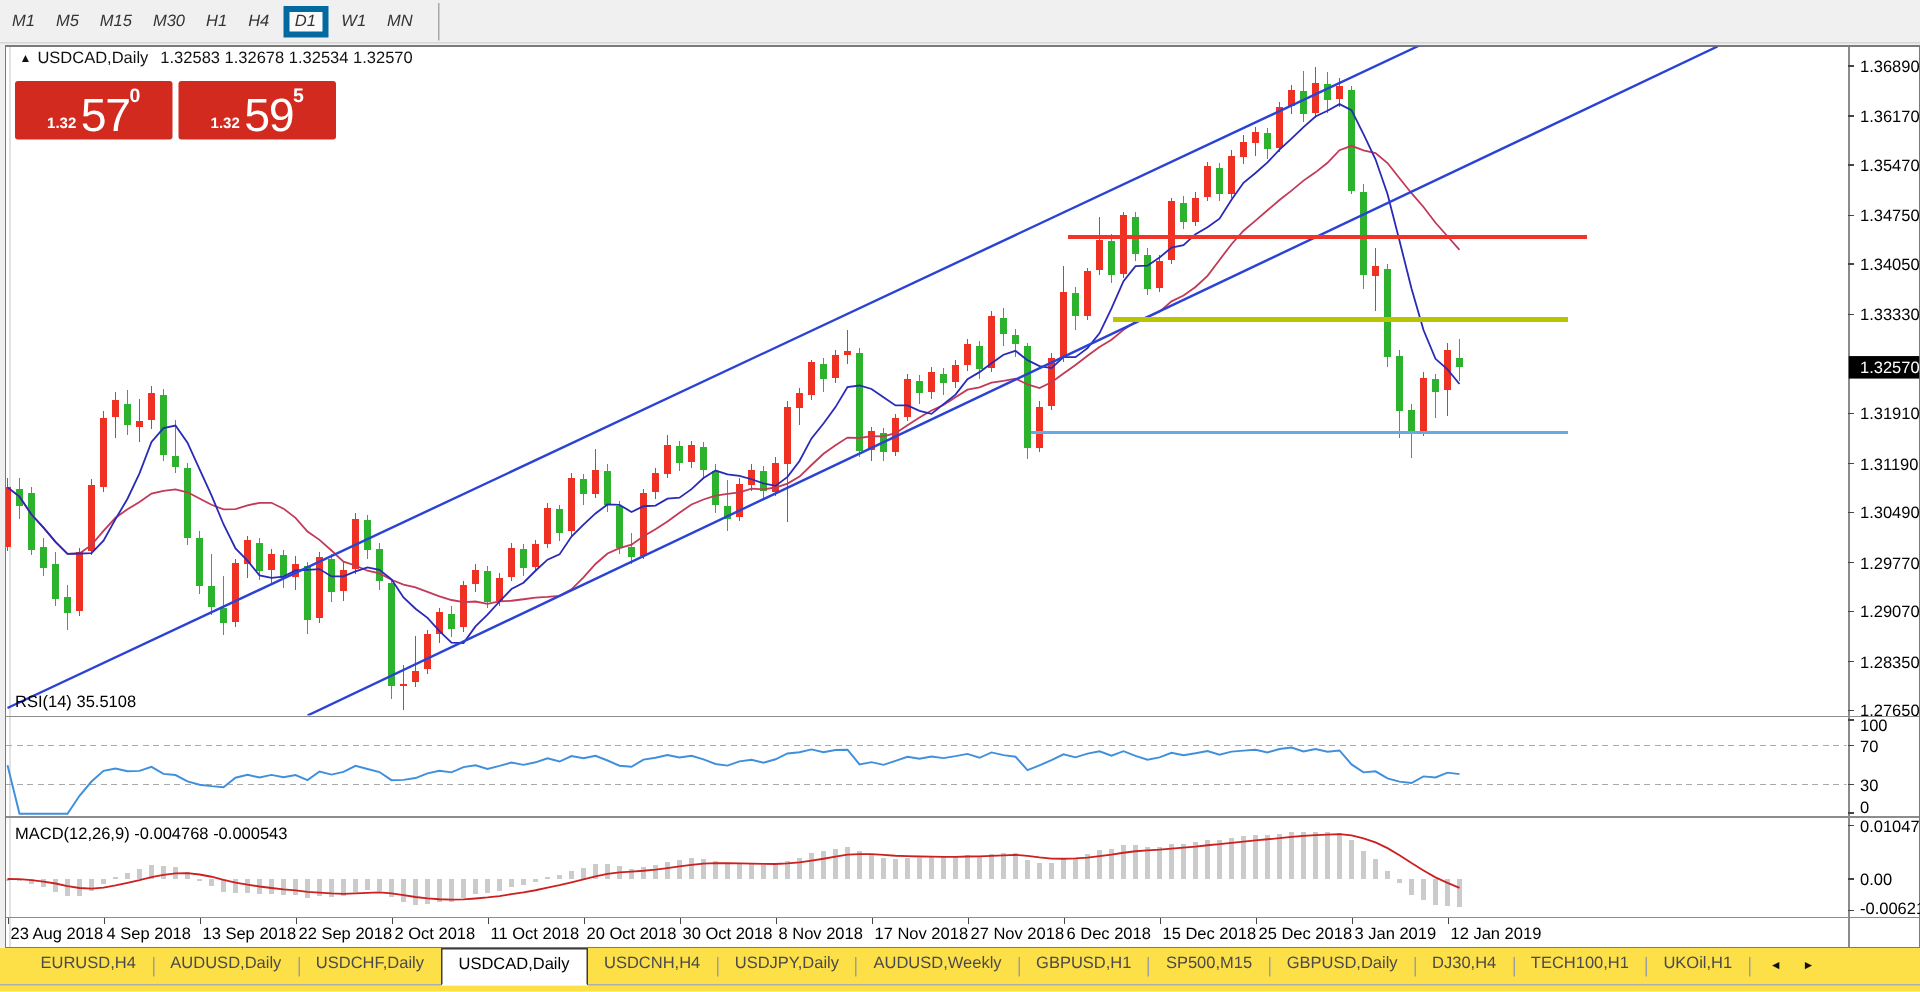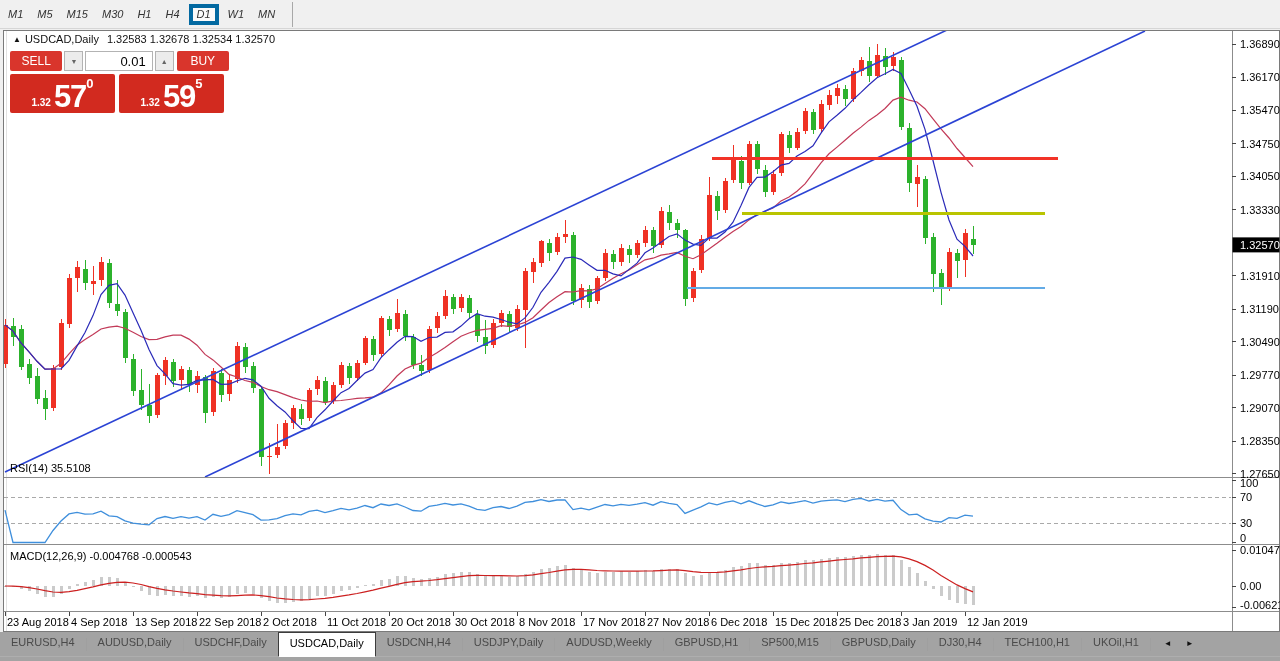--- a/index.html
+++ b/index.html
@@ -48,30 +48,30 @@
   }
   .buy-btn{margin-left:3px;}
   .trade-row2{display:flex;margin-top:3px;}
   .price-box{
     width:105px;height:39px;background:#d22a1f;color:#fff;border-radius:2px;
     display:flex;align-items:flex-end;justify-content:center;padding-bottom:4px;
     box-sizing:border-box;
   }
   .price-box + .price-box{margin-left:4px;}
   .p-small{font-size:10px;font-weight:bold;margin-right:3px;line-height:13px;}
-  .p-big{font-size:31px;font-weight:bold;line-height:25px;letter-spacing:-1px;}
+  .p-big{font-size:31px;font-weight:normal;line-height:25px;letter-spacing:-1px;}
   .p-sup{font-size:13px;font-weight:bold;line-height:11px;align-self:flex-start;margin-top:4px;}
   .pane-label{position:absolute;color:#000;white-space:nowrap;}
   .rsi-label{left:10px;top:462px;text-align:right;}
   .macd-label{left:10px;top:550px;}
   
   .tabbar{
     position:absolute;left:0;top:632px;width:1280px;height:29px;
-    background:#a3a3a3;box-sizing:border-box;
-    display:flex;align-items:flex-start;
+    background:#fde047;box-sizing:border-box;
+    display:flex;align-items:flex-start;padding-left:16px;
   }
   .tabbar::after{content:"";position:absolute;left:0;top:24px;width:1280px;height:1px;background:#aeaeae;}
   .tab{
     height:22px;padding:4px 11px 0;color:#4a4a4a;box-sizing:border-box;
     white-space:nowrap;position:relative;z-index:1;cursor:default;
   }
   .tab.active{
     background:#fff;border:1px solid #3c3c3c;border-bottom:1px solid #fff;
     color:#000;height:25px;z-index:2;
   }
@@ -580,27 +580,20 @@
       <line x1="965.5" y1="612" x2="965.5" y2="616" stroke="#444" shape-rendering="crispEdges"></line>
       <text x="967" y="626" font-size="11" fill="#000">12 Jan 2019</text>
     </g>
   </svg>
 
 <div class="chart-title">
   <span class="tri">▲</span><span class="sym">USDCAD,Daily</span><span>1.32583 1.32678 1.32534 1.32570</span>
 </div>
 
 <div class="trade-panel">
-  <div class="trade-row1">
-    <div class="btn-red sell-btn">SELL</div>
-    <div class="spin">▼</div>
-    <div class="lot-field">0.01</div>
-    <div class="spin">▲</div>
-    <div class="btn-red buy-btn">BUY</div>
-  </div>
   <div class="trade-row2">
     <div class="price-box">
       <span class="p-small">1.32</span>
       <span class="p-big">57</span>
       <span class="p-sup">0</span>
     </div>
     <div class="price-box">
       <span class="p-small">1.32</span>
       <span class="p-big">59</span>
       <span class="p-sup">5</span>

